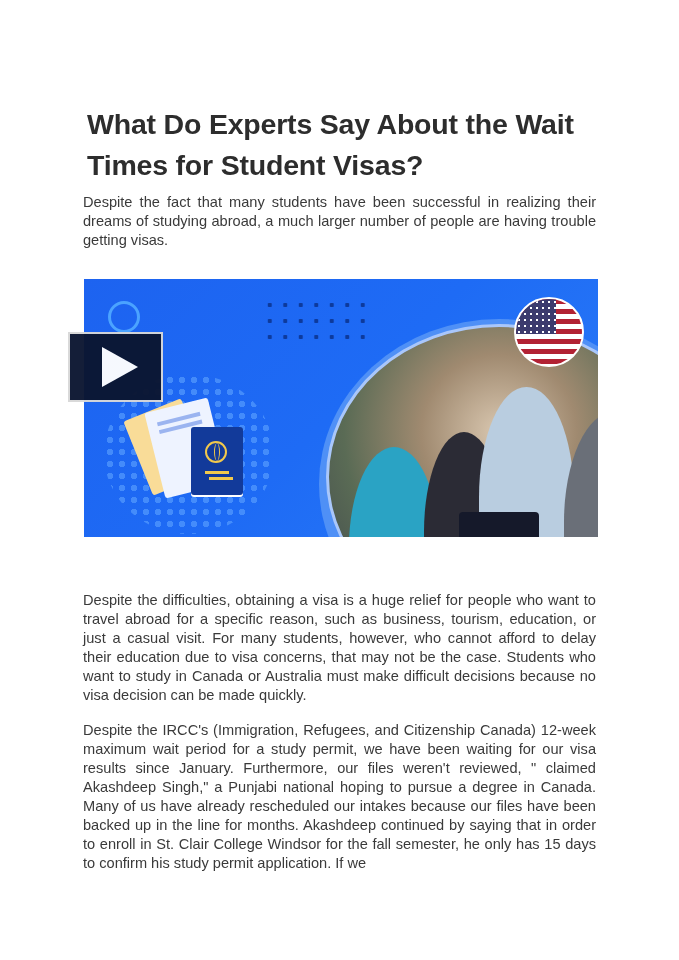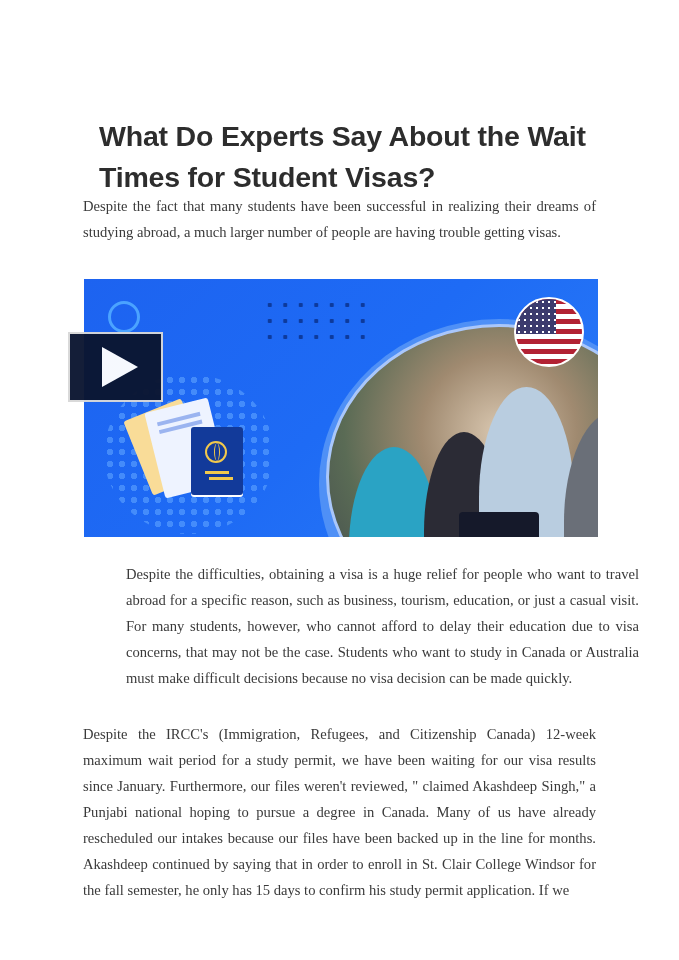--- a/index.html
+++ b/index.html
@@ -1,23 +1,23 @@
 <!DOCTYPE html>
 <html><head>
 <meta charset="utf-8">
 <style>
   html, body { margin: 0; padding: 0; background: #ffffff; }
   body { width: 679px; height: 960px; position: relative; overflow: hidden;
          font-family: "Liberation Sans", sans-serif; color: #333333; }
-  .title { position: absolute; left: 83px; top: 100px; width: 520px; margin: 16px;
+  .title { position: absolute; left: 83px; top: 100px; width: 520px; margin: 4px;
            font-size: 28.5px; font-weight: bold; line-height: 41px; color: #2d2d2d; letter-spacing: -0.2px; }
   .para { position: absolute; left: 83px; width: 513px; margin: 0;
-          font-size: 14.6px; line-height: 26px; color: #3a3a3a; text-align: justify; font-family: Liberation Serif, serif; }
+          font-size: 14.6px; line-height: 19px; color: #3a3a3a; text-align: justify; }
   .p1 { top: 193px; }
-  .p2 { top: 561px; margin-left: 43px; }
+  .p2 { top: 591px; }
   .p3 { top: 721px; }
   .banner { position: absolute; left: 84px; top: 279px; width: 514px; height: 258px;
             background: linear-gradient(135deg, #1d63f0 0%, #1e6bf5 50%, #2a7bf7 100%); overflow: hidden; }
   .arc { position: absolute; left: 235px; top: 40px; width: 360px; height: 330px; border-radius: 50%;
          background: #4f90f6; }
   .photo { position: absolute; left: 242px; top: 45px; width: 340px; height: 300px; border-radius: 50%;
            background: radial-gradient(circle at 50% 35%, #d9c7b0 0%, #a08a70 30%, #5a6b55 60%, #3a3f4a 100%);
            border: 3px solid #a9c7fb; overflow: hidden; }
   .photo .p { position: absolute; border-radius: 50% 50% 40% 40%; }
   .flag { position: absolute; left: 430px; top: 18px; width: 66px; height: 66px; border-radius: 50%;

